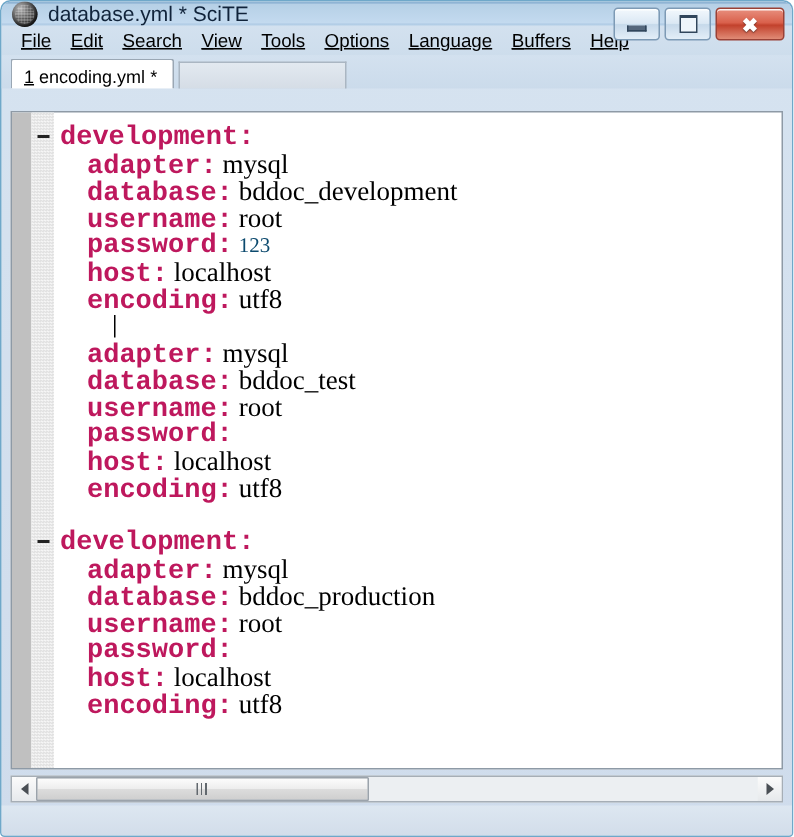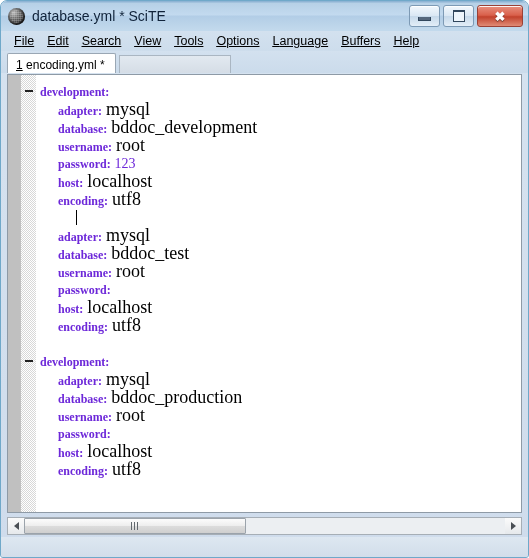--- a/index.html
+++ b/index.html
@@ -18,21 +18,21 @@
     box-sizing: border-box;
     overflow: hidden;
     background: linear-gradient(180deg, #d6e3f0 0%, #cfdcec 100%);
     border: 1px solid #6fa8c9;
     border-radius: 7px 7px 3px 3px;
     padding: 0;
   }
   
   .titlebar {
     position: relative;
-    height: 30px;
+    height: 16px;
     background: linear-gradient(180deg,
         #8fb4d4 0px, #8fb4d4 1px,
         #b6d0e6 2px, #c3daef 14px,
         #b2cde6 15px, #c2d9ec 29px);
     border-radius: 6px 6px 0 0;
     display: flex;
     align-items: center;
     padding-left: 7px;
   }
   .app-icon {
@@ -189,32 +189,32 @@
   }
   .fold-mark {
     position: absolute;
     left: -11px;
     top: 8px;
     width: 8px;
     height: 0;
     border-top: 2px solid #222222;
   }
   .k {
-    color: #6d28d9;
+    color: #be185d;
     font-weight: bold;
-    font-family: Liberation Serif, serif;
-    font-size: 12px;
+    font-family: Liberation Mono, monospace;
+    font-size: 18px;
   }
   .v {
     color: #000000;
     font-family: "Liberation Serif", "DejaVu Serif", serif;
     font-size: 18px;
   }
   .num {
-    color: #6d28d9;
+    color: #0c4a6e;
     font-family: "Liberation Serif", "DejaVu Serif", serif;
     font-size: 14px;
   }
   .indent { display: inline-block; width: 18px; }
   .caret {
     display: inline-block;
     width: 0;
     border-left: 1px solid #000000;
     height: 15px;
     vertical-align: -3px;

